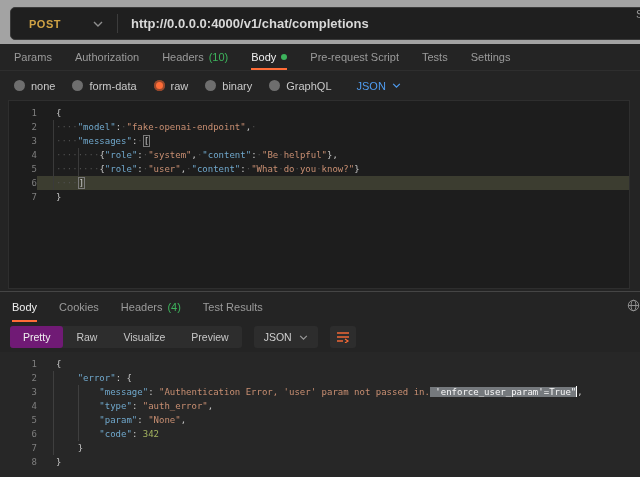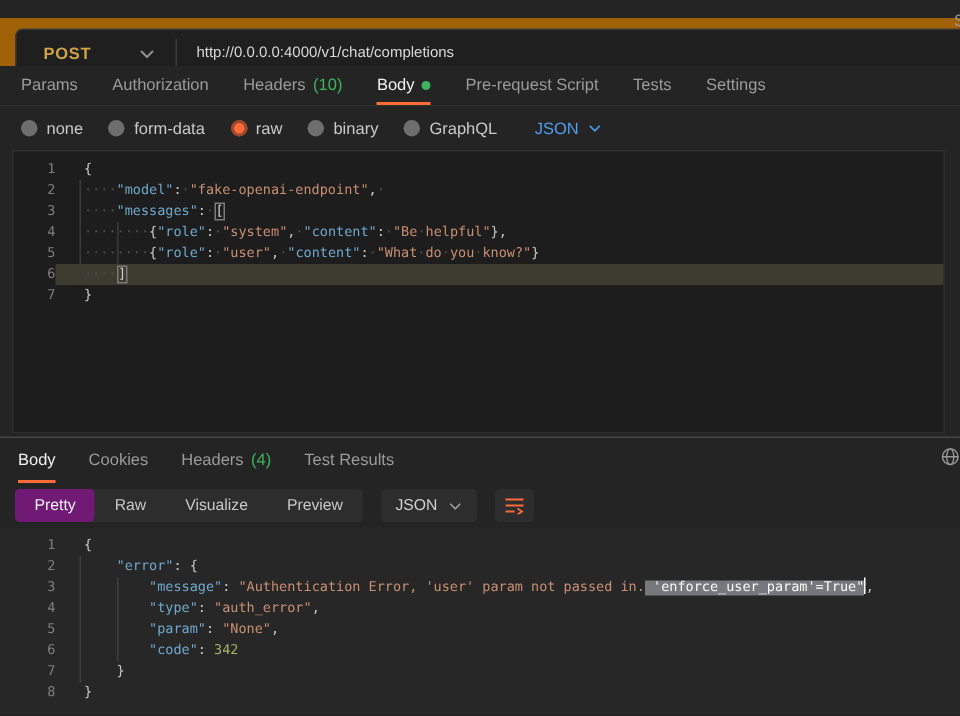--- a/index.html
+++ b/index.html
@@ -3,28 +3,28 @@
 <meta charset="utf-8">
 <style>
   html,body{margin:0;padding:0;}
   body{
     width:640px;height:477px;overflow:hidden;position:relative;
     background:#242424;
     font-family:"Liberation Sans", sans-serif;
     -webkit-font-smoothing:antialiased;
   }
   
-  .url-row{position:absolute;top:12px;left:0;width:640px;height:44px;background:#a16207;}
+  .url-row{position:absolute;top:0;left:0;width:640px;height:44px;background:#a3a3a3;}
   .url-container{position:absolute;top:7px;left:10px;width:700px;height:31px;
     background:#1f1f1f;border:1px solid #3a3a3a;border-radius:5px;
     display:flex;align-items:center;}
   .method{color:#d0a345;font-weight:bold;font-size:11px;letter-spacing:.5px;padding:0 0 0 18px;}
   .method-chevron{margin:0 14px 0 32px;display:flex;align-items:center;}
   .vsep{width:1px;height:19px;background:#3c3c3c;margin-right:13px;}
-  .url-text{font-size:10px;color:#d8d8d8;white-space:nowrap;}
+  .url-text{font-size:13px;color:#d8d8d8;white-space:nowrap;font-weight:bold;}
   
   .tabs-row{position:absolute;top:44px;left:0;width:640px;height:26px;background:#242424;
     border-bottom:1px solid #2e2e2e;display:flex;align-items:stretch;padding-left:14px;gap:23px;}
   .tab{font-size:11px;color:#9b9b9b;display:flex;align-items:center;gap:5px;position:relative;cursor:default;}
   .tab .count{color:#3db35c;}
   .tab.active{color:#f0f0f0;}
   .tab.active::after{content:"";position:absolute;left:0;right:0;bottom:0;height:2px;background:#ff6c37;}
   .gdot{width:6px;height:6px;border-radius:50%;background:#3db35c;display:inline-block;}
   
   .radio-row{position:absolute;top:71px;left:0;width:640px;height:29px;background:#242424;

